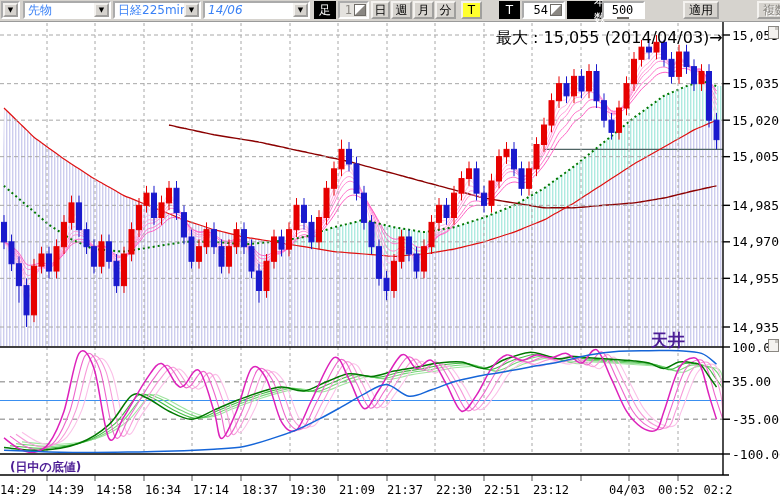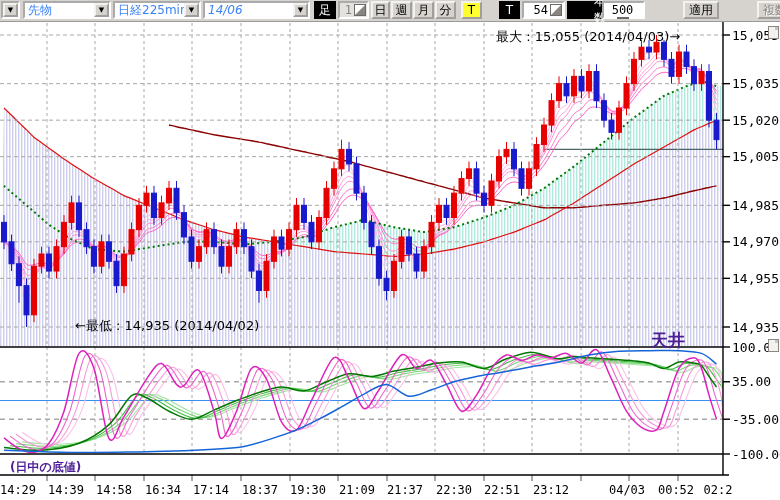--- a/index.html
+++ b/index.html
@@ -19,21 +19,21 @@
        justify-content:center;font-size:12px;color:#000;cursor:default;}
   .btn.yellow{background:#ffff2e;}
   .btn.disabled{color:#8a8782;text-shadow:1px 1px 0 #fff;}
   .spin{background:#fff;border:2px inset #fff;display:flex;align-items:center;}
   .spin.gray{background:#e4e2de;}
   .spin .num{flex:1;text-align:right;padding-right:2px;font-size:12px;color:#000;
              font-family:"DejaVu Sans Mono",monospace;}
   .spin .sbtn{width:12px;height:12px;margin-right:1px;background:linear-gradient(135deg,#ffffff 48%,#8a8782 52%);
               border:1px solid #6e6b66;box-sizing:border-box;}
   
-  .anno{position:absolute;color:#000;font-size:13px;font-family:"DejaVu Sans",sans-serif;
+  .anno{position:absolute;color:#000;font-size:16px;font-family:"DejaVu Sans",sans-serif;
         white-space:nowrap;z-index:5;}
   .anno.red{color:#4c1d95;font-weight:bold;}
   .pageicon{position:absolute;width:9px;height:11px;background:#f4f2ef;border:1px solid #8a8782;
             z-index:4;}
   .pageicon:after{content:"";position:absolute;right:0;top:0;width:3px;height:3px;background:#c8c5c0;}
   svg text{font-family:"DejaVu Sans Mono",monospace;fill:#000;}
 </style>
 </head>
 <body>
 
@@ -412,18 +412,17 @@
         <text x="454" y="473" font-size="12" text-anchor="middle">22:30</text>
         <text x="502" y="473" font-size="12" text-anchor="middle">22:51</text>
         <text x="551" y="473" font-size="12" text-anchor="middle">23:12</text>
         <text x="627" y="473" font-size="12" text-anchor="middle">04/03</text>
         <text x="676" y="473" font-size="12" text-anchor="middle">00:52</text>
         <text x="718" y="473" font-size="12" text-anchor="middle">02:2</text>
       </g>
     </svg>
 
   <div class="anno" style="left:496px;top:28px;">最大 : 15,055 (2014/04/03)→</div>
-  <div class="anno" style="left:75px;top:317px;">←最低 : 14,935 (2014/04/02)</div>
   <div class="anno red" style="left:651px;top:329px;font-size:17px;">天井</div>
   <div class="anno red" style="left:10px;top:459px;font-size:12px;">(日中の底値)</div>
   <div class="pageicon" style="left:768px;top:26px;"></div>
   <div class="pageicon" style="left:768px;top:339px;"></div>
 </div>
 
 </body></html>

